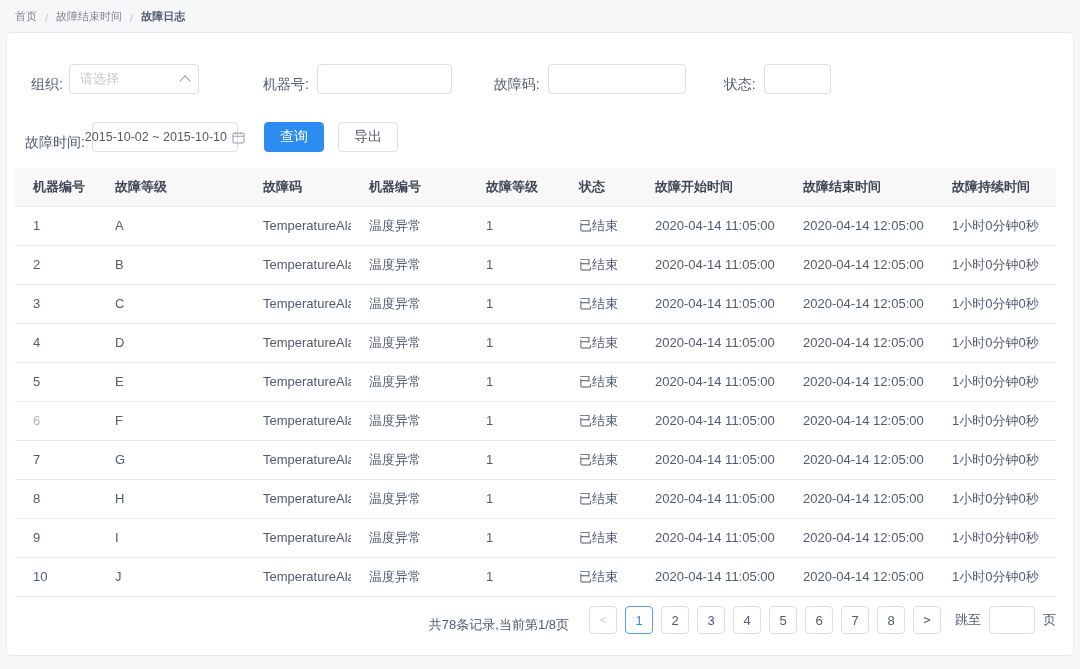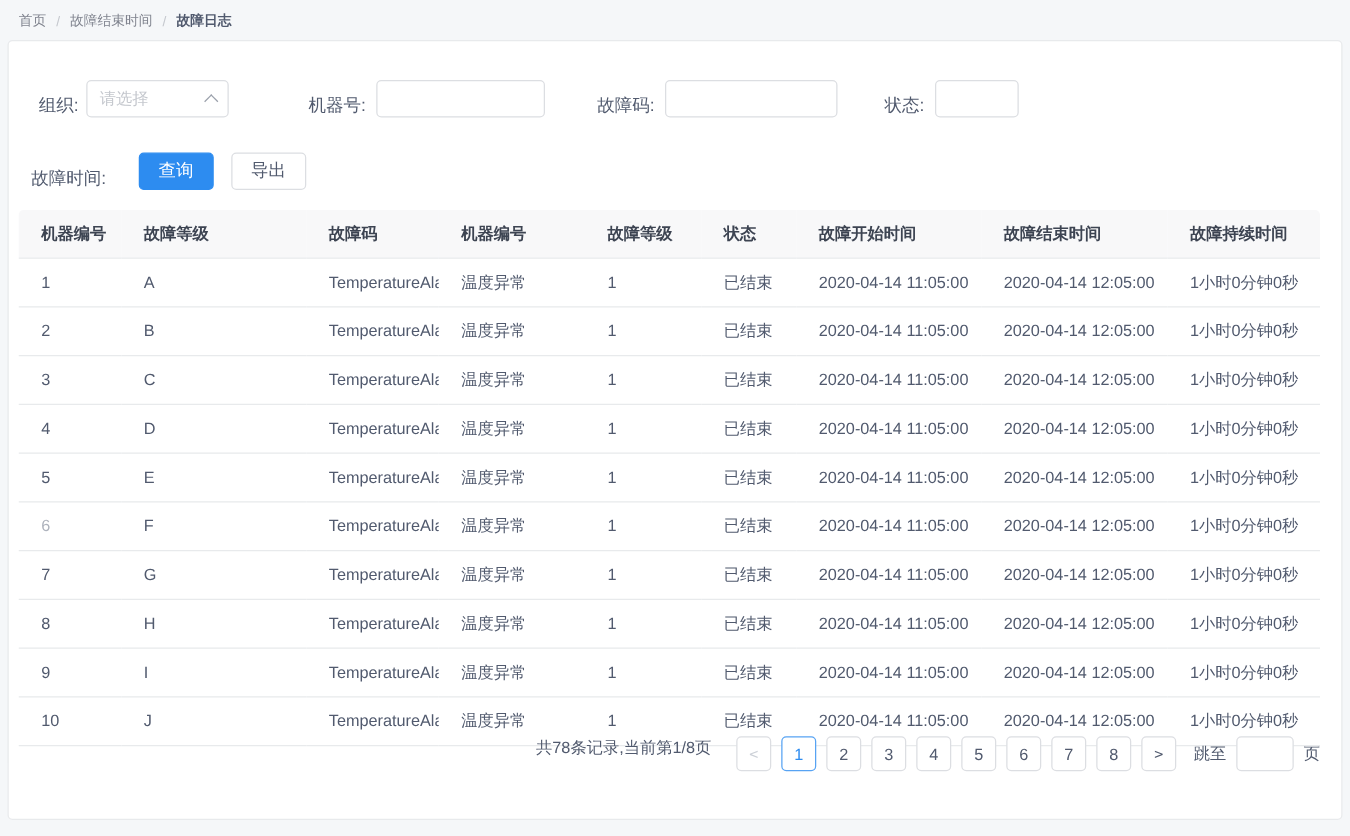--- a/index.html
+++ b/index.html
@@ -39,21 +39,21 @@
   .ctl {
     height: 30px;
     border: 1px solid #dcdee2;
     border-radius: 4px;
     background: #fff;
     font-size: 13px;
     color: #515a6e;
     outline: none;
   }
   .select-box {
-    width: 114px; margin-left: 6px;
+    width: 130px; margin-left: 6px;
     display: flex; align-items: center; justify-content: space-between;
     padding: 0 8px 0 10px; cursor: pointer;
   }
   .select-placeholder { color: #c5c8ce; font-size: 13px; }
   .chevron-up {
     width: 9px; height: 9px; position: relative; margin-top: 4px;
   }
   .chevron-up::before {
     content: ""; position: absolute; left: 0; top: 0;
     width: 7px; height: 7px;
@@ -105,23 +105,23 @@
     color: #515a6e;
     border-bottom: 1px solid #e8eaec;
     white-space: nowrap;
     overflow: hidden;
   }
   td.muted { color: #aeb3bd; }
   
   .pagination {
     position: absolute;
     right: 17px;
-    top: 556px;
+    top: 573px;
     display: flex;
-    align-items: flex-start;
+    align-items: flex-end;
   }
   .pg-total { font-size: 13px; color: #515a6e; margin-right: 12px; }
   .pg-btn {
     min-width: 28px; height: 28px;
     border: 1px solid #dcdee2; border-radius: 4px; background: #fff;
     display: flex; align-items: center; justify-content: center;
     font-size: 13px; color: #515a6e;
     margin-left: 8px; cursor: pointer; user-select: none;
   }
   .pg-btn.active { border-color: #57a3f3; color: var(--primary, #2d8cf0); }
@@ -157,20 +157,29 @@
 
       <span class="f-label gap-fault">故障码:</span>
       <input class="ctl inp-fault" value="" style="">
 
       <span class="f-label gap-status">状态:</span>
       <input class="ctl inp-status" value="" style="">
     </div>
 
     <div class="filter-row row2">
       <span class="f-label">故障时间:</span>
+      <div class="ctl daterange">
+        <span class="date-text">2015-10-02 ~ 2015-10-10</span>
+        <svg class="cal-icon" viewBox="0 0 14 14">
+          <rect x="1" y="2.4" width="12" height="10.6" rx="1.4" fill="none" stroke="#9aa0ab" stroke-width="1.1"></rect>
+          <line x1="1" y1="5.6" x2="13" y2="5.6" stroke="#9aa0ab" stroke-width="1.1"></line>
+          <line x1="4.2" y1="0.8" x2="4.2" y2="3.6" stroke="#9aa0ab" stroke-width="1.1"></line>
+          <line x1="9.8" y1="0.8" x2="9.8" y2="3.6" stroke="#9aa0ab" stroke-width="1.1"></line>
+        </svg>
+      </div>
       <button class="btn btn-primary btn-search">查询</button>
       <button class="btn btn-export">导出</button>
     </div>
 
     <div class="table-wrap">
       <table>
         <colgroup>
           <col style="width:82px">
             <col style="width:148px">
             <col style="width:106px">

